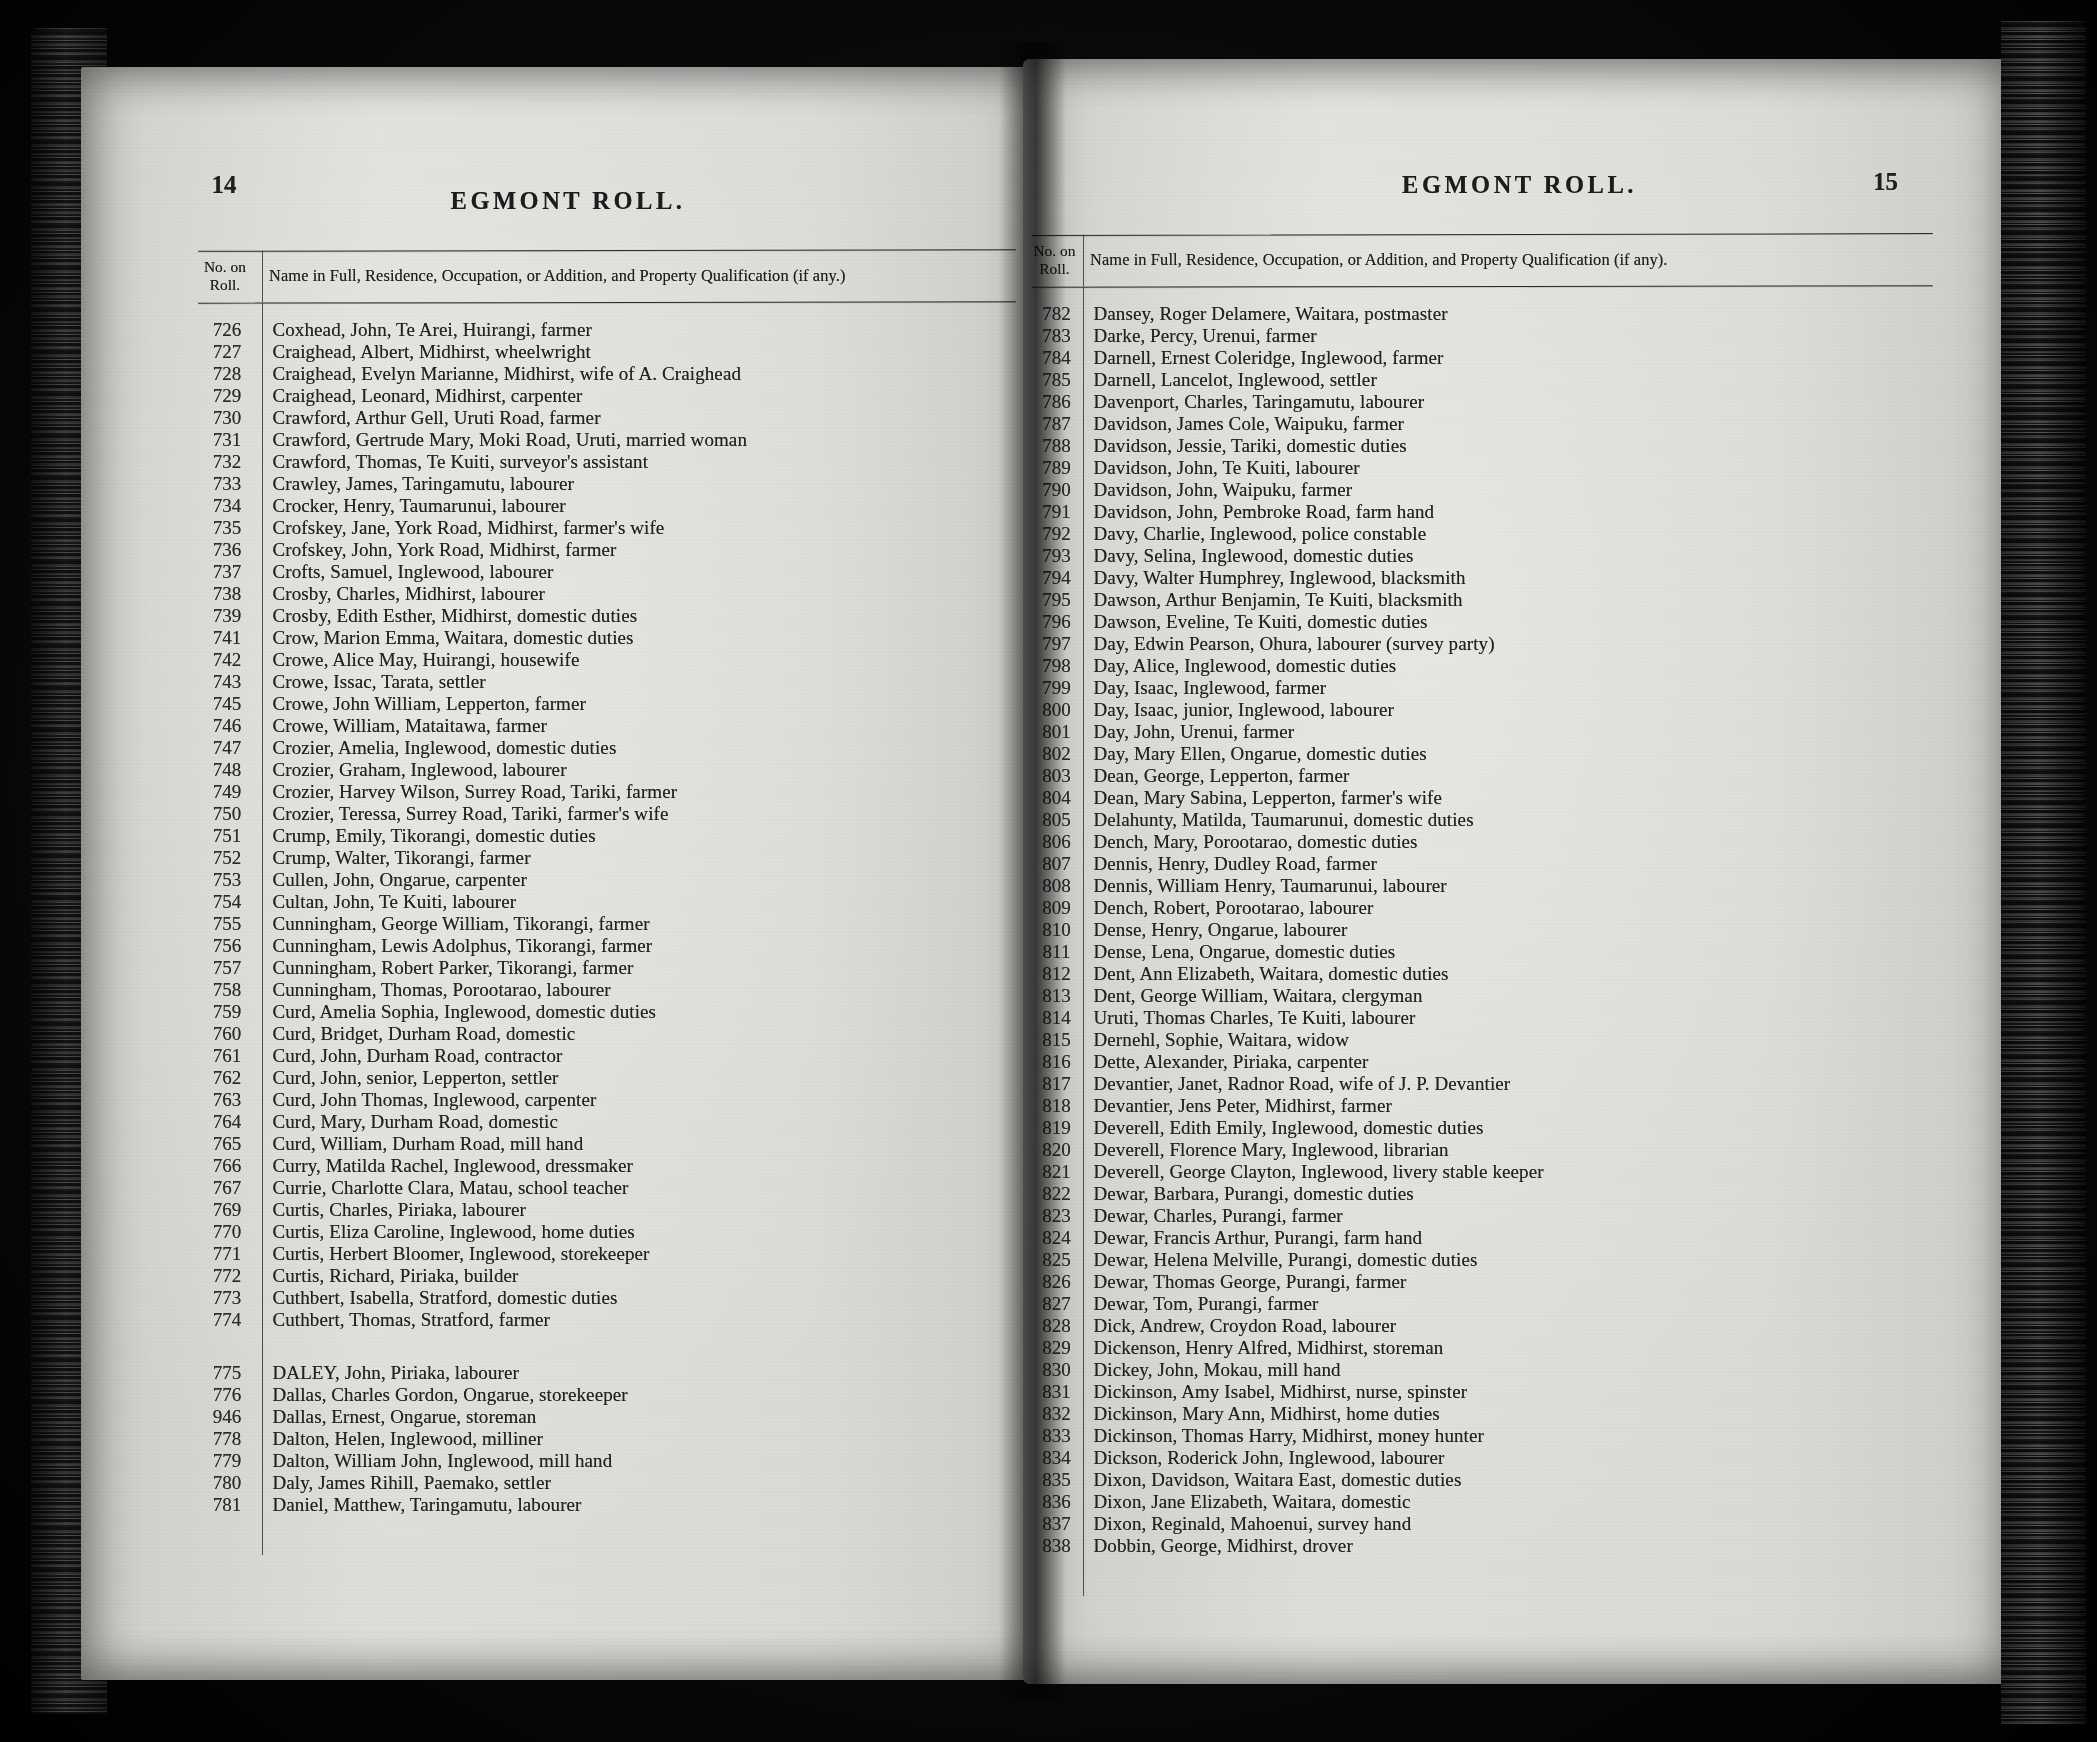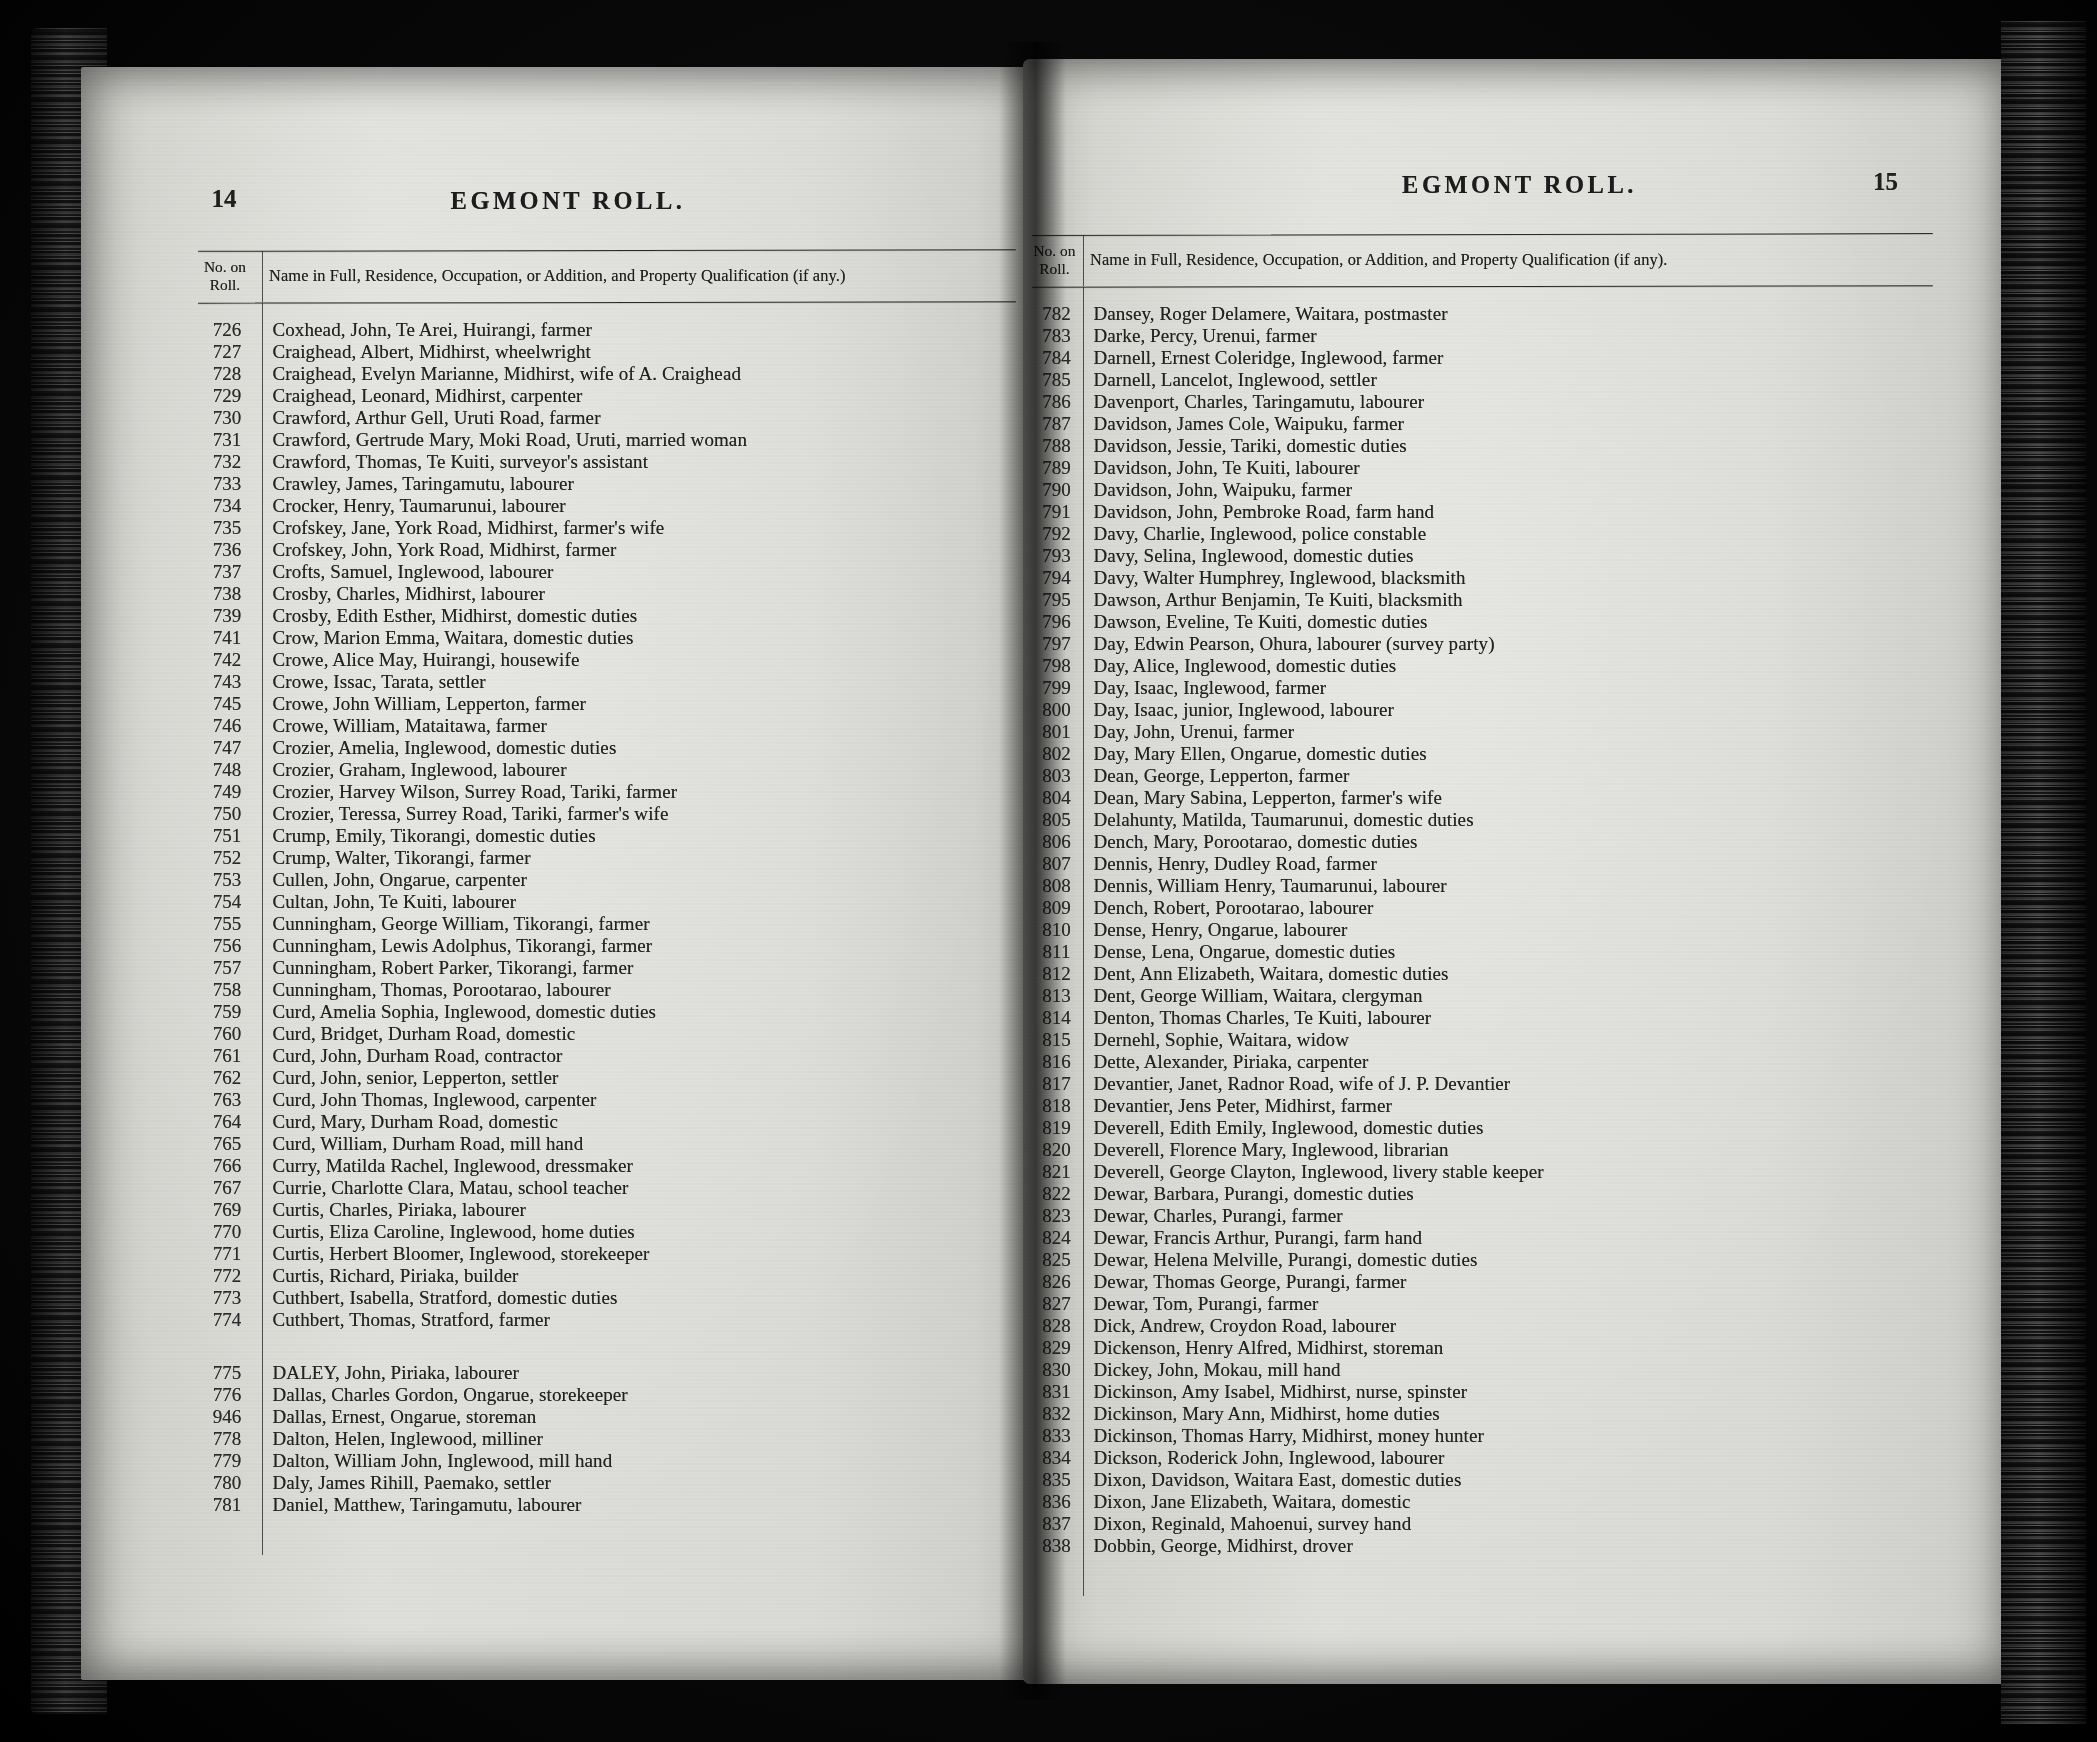--- a/index.html
+++ b/index.html
@@ -32,21 +32,21 @@
     box-shadow:inset 24px 0 42px rgba(0,0,0,.22), inset -28px 0 49px rgba(0,0,0,.28), inset 0 17px 35px rgba(0,0,0,.12), inset 0 -18px 35px rgba(0,0,0,.14);
     --divx:181px; --rowpad:111px; --contentL:125px; --contentR:46px;}
   .page-right{left:1023px;top:59px;width:993px;height:1625px;border-radius:7px 2.8px 2.8px 7px;
     box-shadow:inset 21px 0 49px rgba(0,0,0,.30), inset -24px 0 42px rgba(0,0,0,.24), inset 0 17px 35px rgba(0,0,0,.12), inset 0 -18px 35px rgba(0,0,0,.14);
     --divx:60px; --rowpad:7px; --contentL:17px; --contentR:90px;}
   .gutter{position:absolute;top:42px;bottom:42px;left:999px;width:67px;
     background:linear-gradient(90deg, rgba(0,0,0,0) 0%, rgba(0,0,0,.55) 45%, rgba(0,0,0,.65) 55%, rgba(0,0,0,0) 100%);}
   .head{position:relative;padding-top:120px;text-align:center;height:39px;}
   .page-right .head{padding-top:112px;}
   .title{font-size:24.5px;font-weight:700;letter-spacing:3.5px;color:#1c1c1c;text-shadow:0 0 0.7px rgba(0,0,0,.35);}
-  .pagenum{position:absolute;font-size:25px;font-weight:700;color:#1f1f1f;top:118px;}
+  .pagenum{position:absolute;font-size:25px;font-weight:700;color:#1f1f1f;top:104px;}
   .page-left .pagenum{left:calc(var(--contentL) + 5.6px);}
   .page-right .pagenum{right:calc(var(--contentR) + 28px);top:109px;}
   .rule{height:1.4px;background:#2b2b2b;border-radius:1.4px;
     margin-left:calc(var(--contentL) - 8.4px);margin-right:calc(var(--contentR) - 7px);
     box-shadow:0 0.7px 0 rgba(0,0,0,.15);}
   .rule-top{margin-top:24px;transform:rotate(-.12deg);}
   .rule-mid{transform:rotate(-.1deg);}
   .colline{background-image:linear-gradient(to right, rgba(0,0,0,0) var(--divx), #4d4d4d var(--divx), #4d4d4d calc(var(--divx) + 1.4px), rgba(0,0,0,0) calc(var(--divx) + 1.4px));background-repeat:no-repeat;}
   .thead{display:flex;align-items:center;padding:7px 0 8.4px 0;}
   .th-no{flex:0 0 calc(var(--divx) - var(--rowpad) - 4.2px);margin-left:var(--rowpad);
@@ -516,21 +516,21 @@
           <span class="nm">Dent, Ann Elizabeth, Waitara, domestic duties</span>
         </div>
 
         <div class="row">
           <span class="no">813</span>
           <span class="nm">Dent, George William, Waitara, clergyman</span>
         </div>
 
         <div class="row">
           <span class="no">814</span>
-          <span class="nm">Denton, Thomas Charles, Te Kuiti, labourer</span>
+          <span class="nm">Uruti, Thomas Charles, Te Kuiti, labourer</span>
         </div>
 
         <div class="row">
           <span class="no">815</span>
           <span class="nm">Dernehl, Sophie, Waitara, widow</span>
         </div>
 
         <div class="row">
           <span class="no">816</span>
           <span class="nm">Dette, Alexander, Piriaka, carpenter</span>

